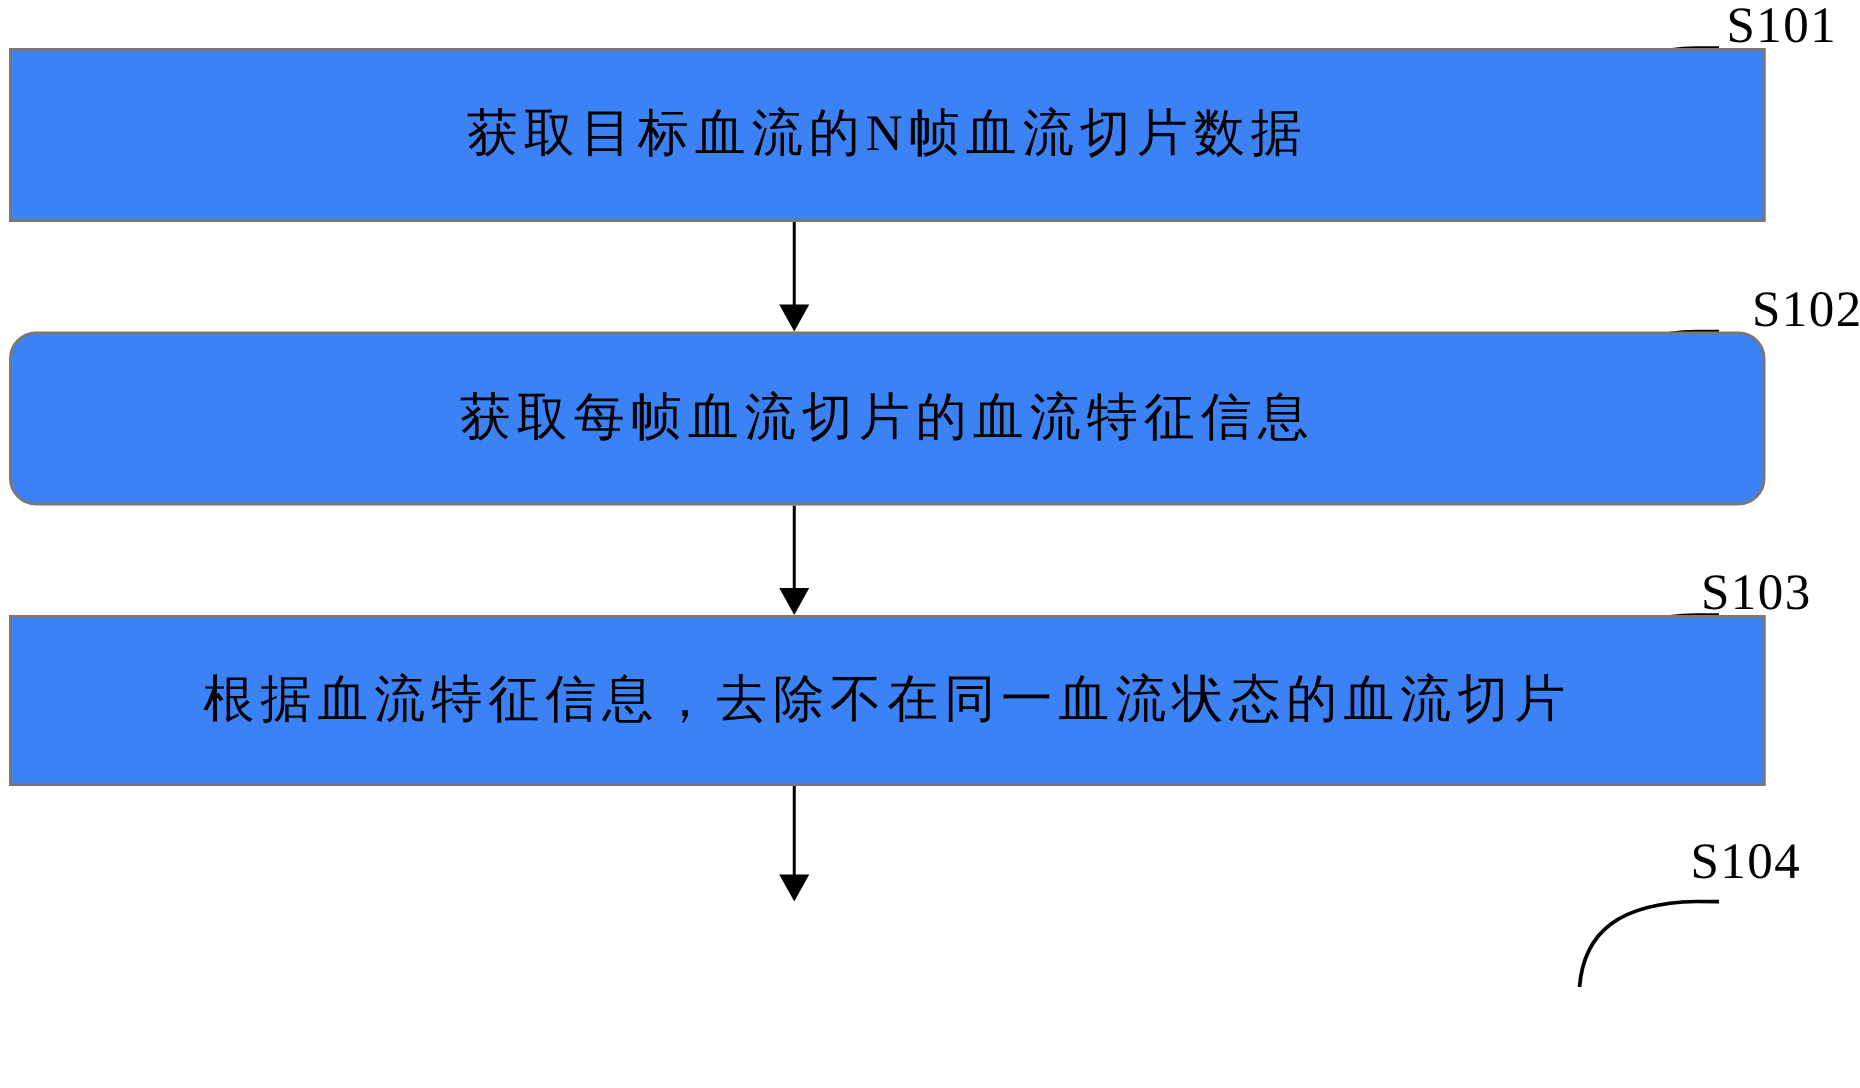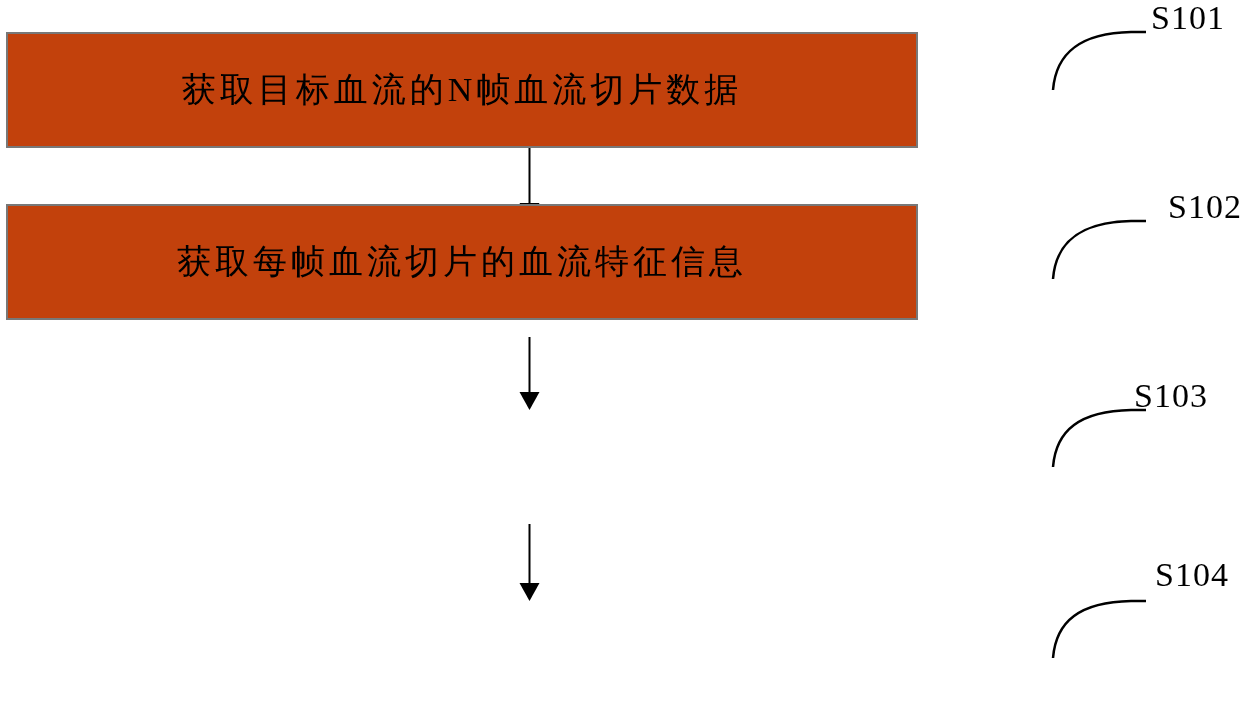--- a/index.html
+++ b/index.html
@@ -11,24 +11,24 @@
     position: relative;
     width: 1240px;
     height: 725px;
     background: #ffffff;
     overflow: hidden;
     font-family: "Liberation Serif", "DejaVu Serif", serif;
   }
   .flow-box {
     position: absolute;
     left: 6px;
-    width: 912px;
+    width: 1171px;
     border: 2px solid #787878;
     box-sizing: border-box;
-    background: #c2410c;
+    background: #3b82f6;
     display: flex;
     align-items: center;
     justify-content: center;
   }
   .flow-box .box-text {
     font-size: 34px;
     letter-spacing: 4px;
     color: #000000;
     text-align: center;
     line-height: 1.25;
@@ -84,24 +84,27 @@
     <path stroke-width="2.5" d="M1053,90 C1056,53 1080,33 1131,32 L1146,32"></path>
     <path stroke-width="2.5" d="M1053,279 C1056,242 1080,222 1131,221 L1146,221"></path>
     <path stroke-width="2.5" d="M1053,467 C1056,430 1080,411 1131,410 L1146,410"></path>
     <path stroke-width="2.5" d="M1053,658 C1056,621 1080,602 1131,601 L1146,601"></path>
   </svg>
 
   <div class="flow-box" style="top:32px; height:116px;">
     <span class="box-text">获取目标血流的N帧血流切片数据</span>
   </div>
 
-  <div class="flow-box" style="top:204px; height:116px;">
+  <div class="flow-box" style="top:221px; height:116px;border-radius:18px;">
     <span class="box-text">获取每帧血流切片的血流特征信息</span>
   </div>
 
+  <div class="flow-box" style="top:410px; height:114px;">
+    <span class="box-text">根据血流特征信息，去除不在同一血流状态的血流切片</span>
+  </div>
 
 
   <div class="step-label" style="left:1151px; top:1px;">S101</div>
   <div class="step-label" style="left:1151px; top:190px;margin-left:17px;">S102</div>
   <div class="step-label" style="left:1134px; top:379px;">S103</div>
-  <div class="step-label" style="left:1155px; top:558px;">S104</div>
+  <div class="step-label" style="left:1127px; top:558px;">S104</div>
 
 </div>
 
 </body></html>

